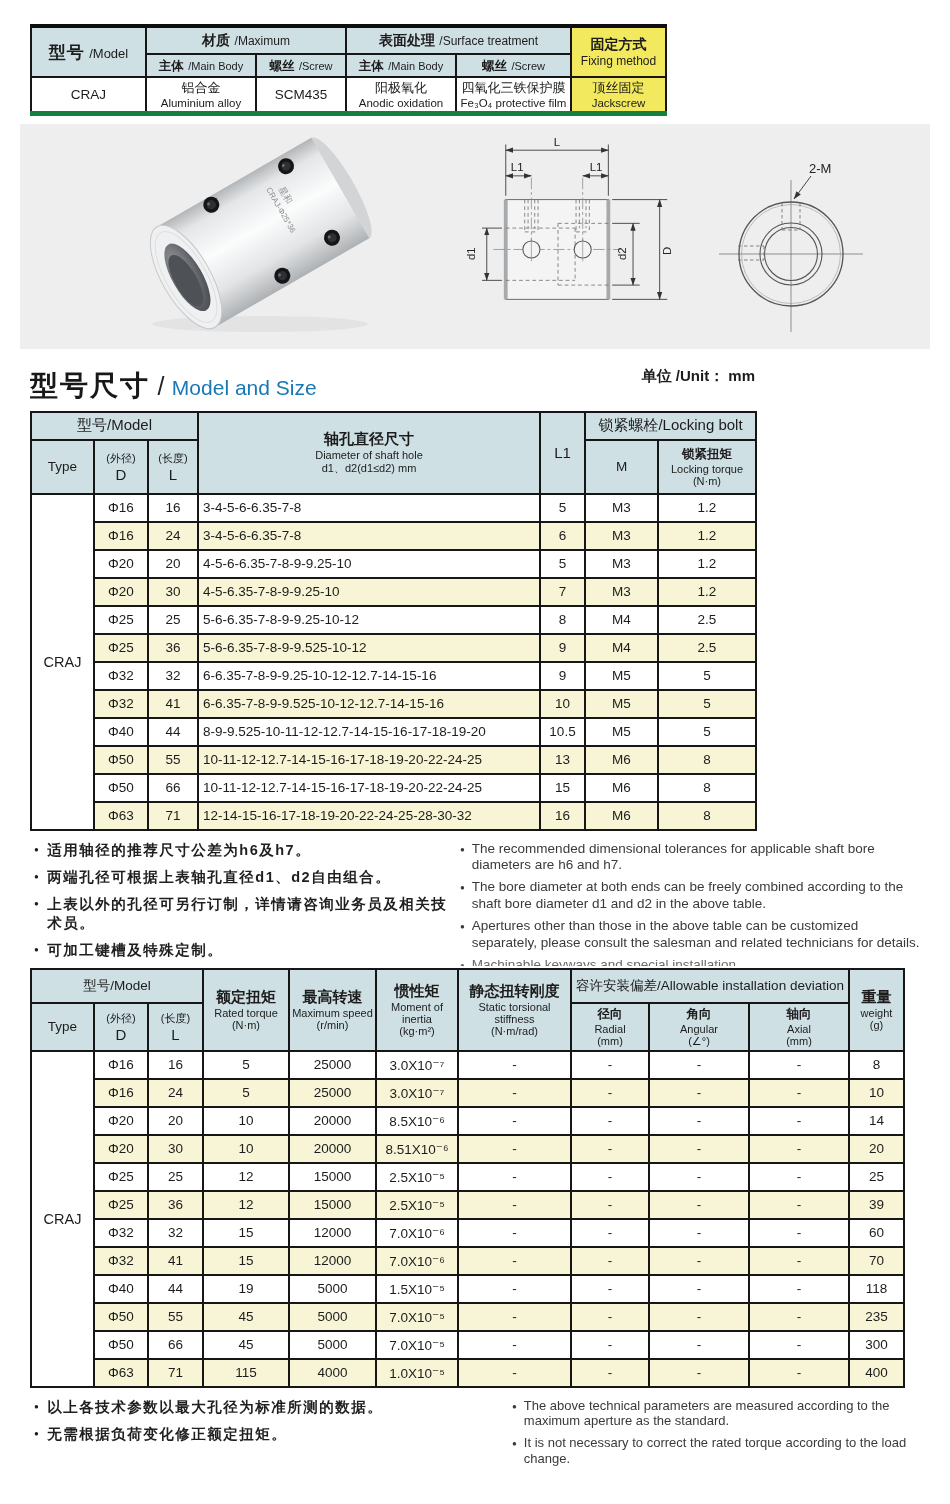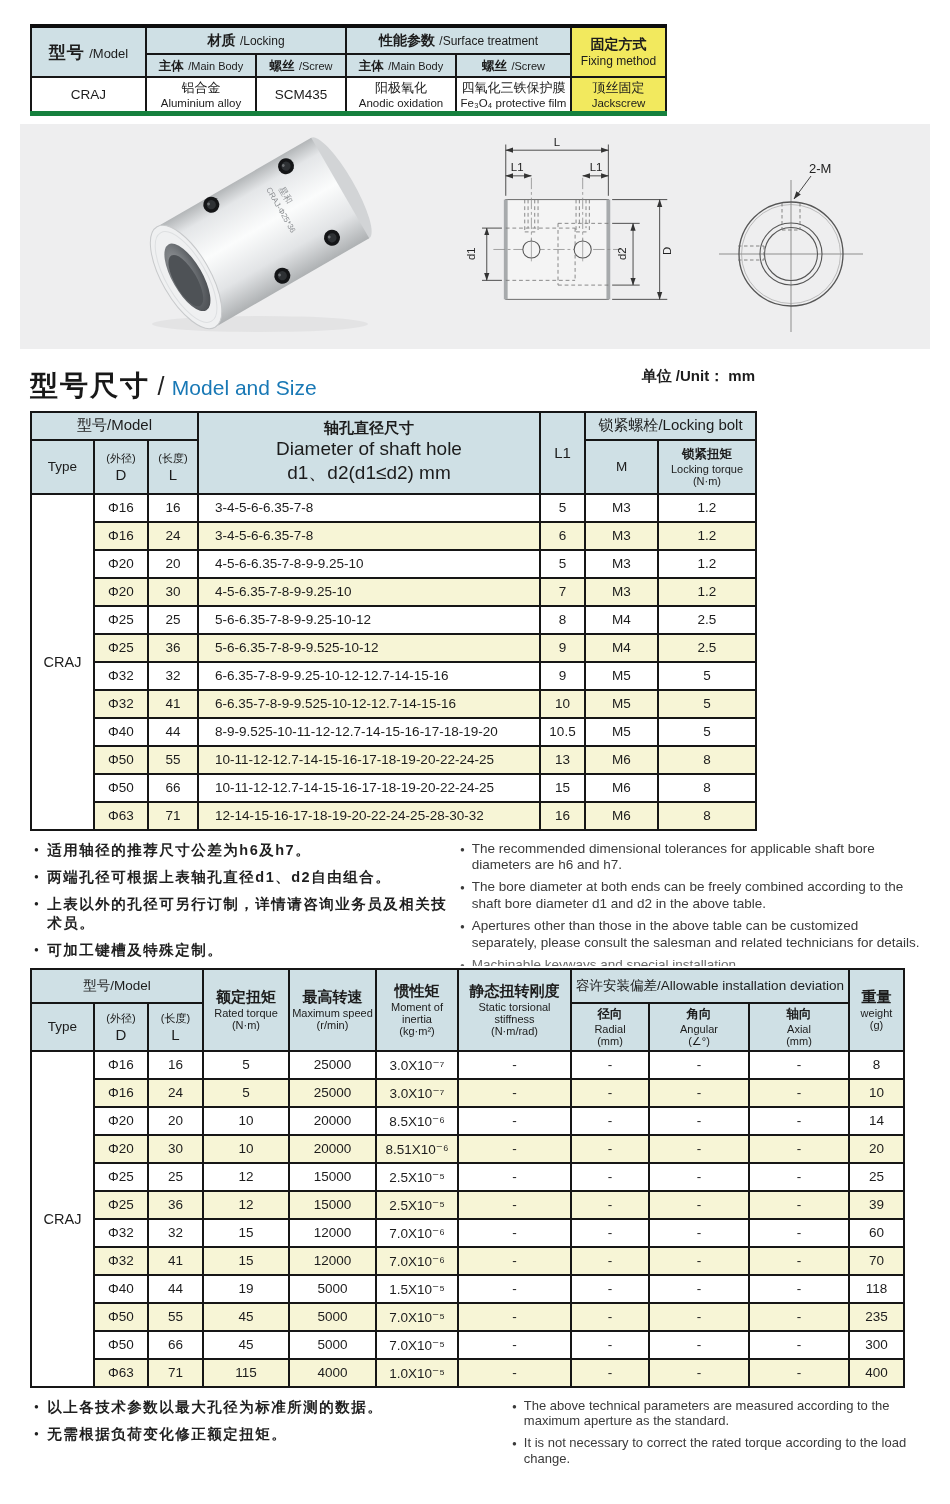--- a/index.html
+++ b/index.html
@@ -49,23 +49,23 @@
   .t-en { font-size:21px; color:#1878b5; }
   .unit { font-size:15px; font-weight:600; padding-bottom:2px; }
 
   
   .dtable { margin-left:10px; }
   .dtable td { font-size:13.5px; background:#ffffff; }
   .dtable td.hd { background:#cfe0e5; }
   .dtable tbody tr td { height:28px; }
   .dtable tbody tr:nth-of-type(even) td { background:#f7f5d6; }
   .dtable td.type-merge { background:#ffffff !important; font-size:14.5px; }
-  .dtable td.lft { text-align:left; padding-left:16px; }
+  .dtable td.lft { text-align:left; padding-left:4px; }
   .h-zh  { font-size:15px; font-weight:700; }
-  .h-en  { font-size:19px; }
+  .h-en  { font-size:11px; }
   .h-sub { font-size:11px; }
   .h-big { font-size:15px; }
   .h-zh-sm { font-size:12.5px; font-weight:700;text-align:center; }
   .h-en-sm { font-size:11px; }
   .size-table thead tr.r1 td { height:28px; font-size:15px; }
   .size-table thead tr.r2 td { height:54px; }
   .perf-table thead tr.r1 td { height:34px; font-size:13.5px; }
   .perf-table thead tr.r2 td { height:48px; }
 
   
@@ -96,24 +96,24 @@
         <col style="width:95px">
     </colgroup>
     <tbody>
     <tr class="h1">
       <td rowspan="2">
         <span class="tt-zh-lg">型号</span>
         <span class="tt-en-md">/Model</span>
       </td>
       <td colspan="2">
         <span class="tt-zh">材质</span>
-        <span class="tt-en">/Locking</span>
+        <span class="tt-en">/Maximum</span>
       </td>
       <td colspan="2">
-        <span class="tt-zh">性能参数</span>
+        <span class="tt-zh">表面处理</span>
         <span class="tt-en">/Surface treatment</span>
       </td>
       <td rowspan="2" class="fix">
         <div class="tt-zh">固定方式</div>
         <div class="tt-en">Fixing method</div>
       </td>
     </tr>
     <tr class="h2">
       <td>
         <span class="tt-sub-zh">主体</span>

